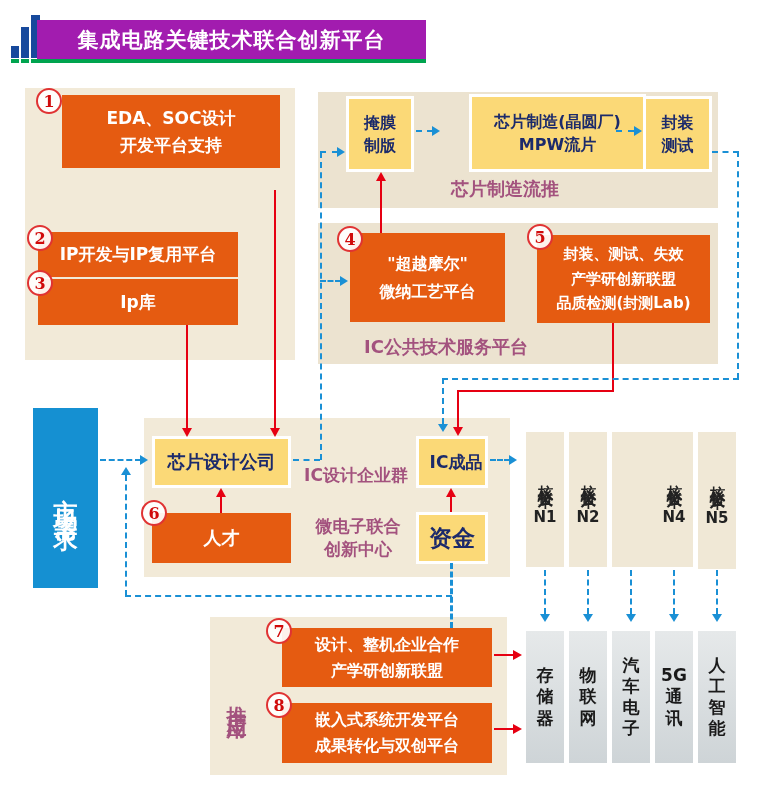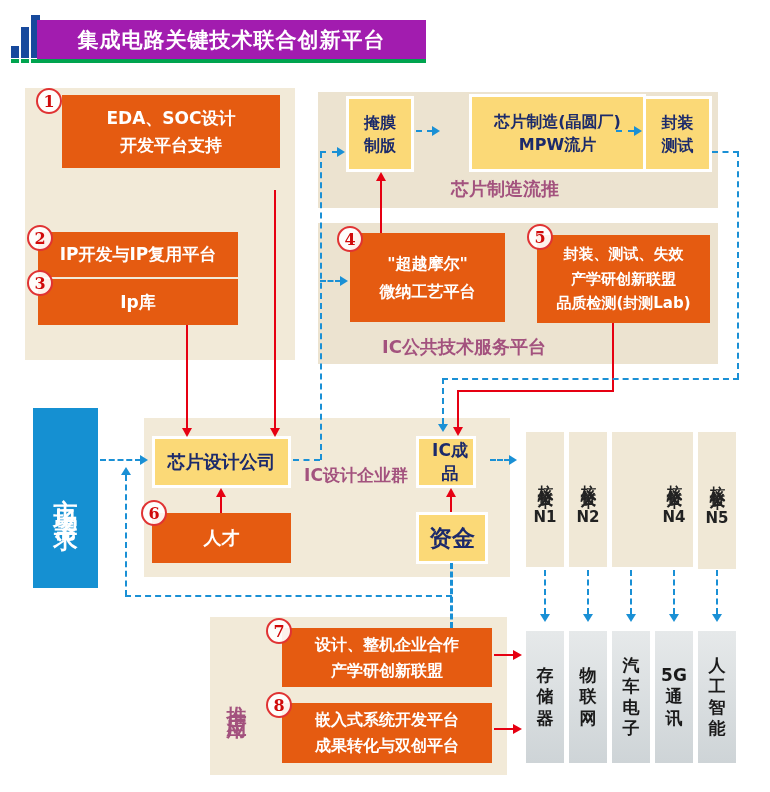--- a/index.html
+++ b/index.html
@@ -97,38 +97,42 @@
     <span>微纳工艺平台</span>
   </div>
   <div class="num" style="left:337px;top:226px;">4</div>
 
   <div class="obox" style="left:537px;top:235px;width:173px;height:88px;font-size:15px;line-height:1.65;">
     <span>封装、测试、失效</span>
     <span>产学研创新联盟</span>
     <span>品质检测(封测Lab)</span>
   </div>
   <div class="num" style="left:527px;top:224px;">5</div>
-  <div class="cap" style="left:346px;top:335px;width:200px;text-align:right;font-size:18px;">IC公共技术服务平台</div>
+  <div class="cap" style="left:346px;top:335px;width:200px;text-align:center;font-size:18px;">IC公共技术服务平台</div>
 
   <div style="position:absolute;left:33px;top:408px;width:65px;height:180px;background:#1590d2;display:flex;align-items:center;justify-content:center;">
     <span class="vtext" style="color:#fff;font-weight:bold;font-size:24px;letter-spacing:9px;">市场需求</span>
   </div>
 
   <div class="ybox" style="left:152px;top:436px;width:139px;height:52px;font-size:18px;">
     <span>芯片设计公司</span>
   </div>
   <div class="cap" style="left:298px;top:464px;width:116px;font-size:17px;">IC设计企业群</div>
 
   <div class="obox" style="left:152px;top:513px;width:139px;height:50px;font-size:18px;">
     <span>人才</span>
   </div>
   <div class="num" style="left:141px;top:500px;">6</div>
 
-
-  <div class="ybox" style="left:416px;top:436px;width:60px;height:52px;font-size:17px;padding-left:8px;">
+  <div class="cap" style="left:306px;top:515px;width:104px;font-size:17px;line-height:1.35;">
+    <div>微电子联合</div>
+    <div>创新中心</div>
+  </div>
+
+  <div class="ybox" style="left:416px;top:436px;width:72px;height:52px;font-size:17px;padding-left:8px;">
     <span>IC成品</span>
   </div>
   <div class="ybox" style="left:416px;top:512px;width:72px;height:52px;font-size:23px;">
     <span>资金</span>
   </div>
 
   <div class="ccol" style="left:526px;top:432px;width:38px;height:135px;">
     <span class="vt">核心技术</span>
     <span class="code">N1</span>
   </div>

